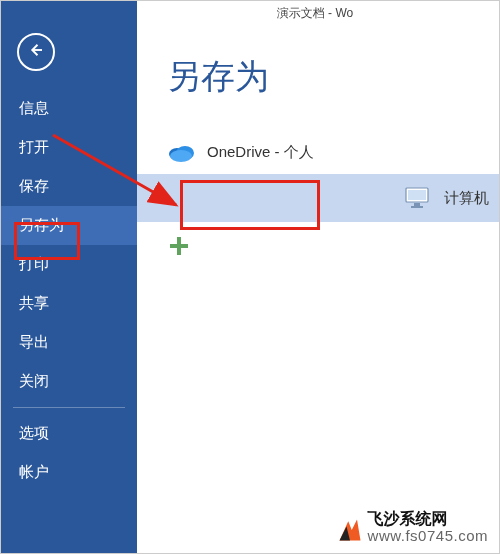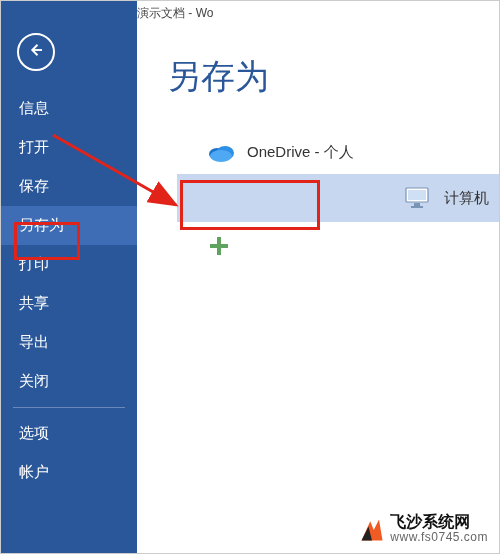--- a/index.html
+++ b/index.html
@@ -50,34 +50,34 @@
     height: 1px;
     background: rgba(255,255,255,0.3);
     margin: 6px 12px;
   }
   .main {
     flex: 1;
     position: relative;
     background: #fff;
   }
   .titlebar {
-    text-align: left;
+    text-align: center;
     font-size: 12px;
     color: #444;
     padding: 4px 6px 2px 0;
     white-space: nowrap;
     overflow: hidden;
   }
   .page-title {
     font-size: 34px;
     color: #2A579A;
     font-weight: 400;
     margin: 30px 0 30px 30px;
   }
-  .loc-list { margin-top: 6px; padding-left: 40px; }
+  .loc-list { margin-top: 6px; }
   .loc-item {
     display: flex;
     align-items: center;
     padding: 12px 10px 12px 30px;
     cursor: pointer;
     font-size: 15px;
     color: #333;
   }
   .loc-item .icon-wrap {
     width: 40px;
@@ -116,21 +116,21 @@
     display: flex;
     flex-direction: column;
     line-height: 1.1;
   }
   .watermark .wm-title {
     font-size: 16px;
     font-weight: bold;
     color: #111;
   }
   .watermark .wm-url {
-    font-size: 12px;
+    font-size: 15px;
     color: #666;
     letter-spacing: 0.5px;
   }
 </style>
 </head>
 <body>
 
 <div class="app">
 
   <div class="sidebar">

